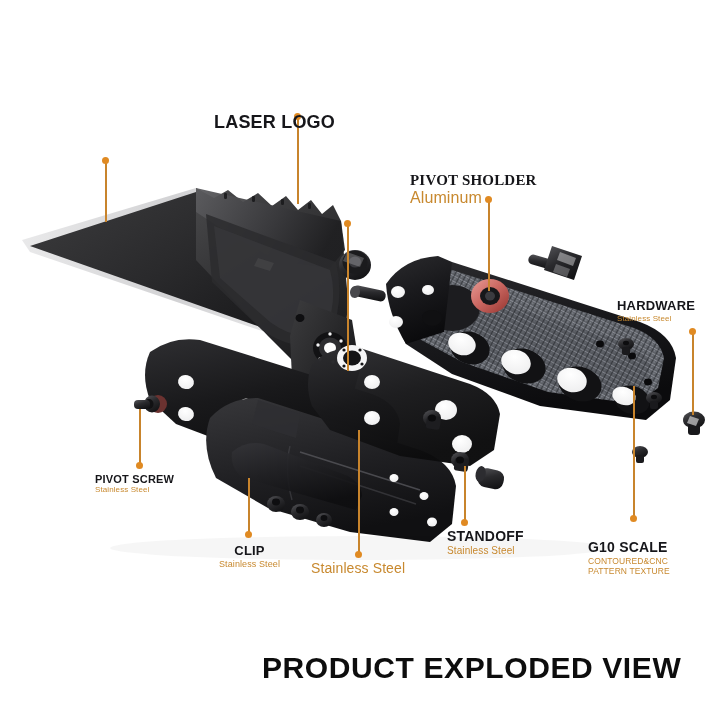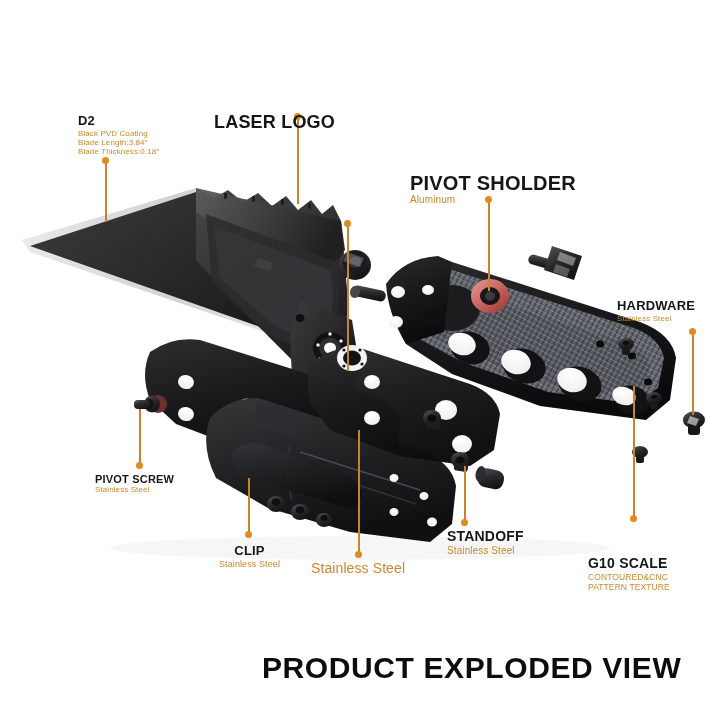--- a/index.html
+++ b/index.html
@@ -359,35 +359,29 @@
     <div class="lead" style="left:358px;top:430px;height:124px;"></div>
     <div class="dot" style="left:355px;top:551px;"></div>
 
     <div class="lead" style="left:464px;top:466px;height:56px;"></div>
     <div class="dot" style="left:461px;top:519px;"></div>
 
     <div class="lead" style="left:633px;top:386px;height:132px;"></div>
     <div class="dot" style="left:630px;top:515px;"></div>
   </div>
 
-  <div class="callout" style="left:78px;top:114px;">
-    <div class="ttl" style="font-size:13px;">D2</div>
-    <div class="sub" style="font-size:8px;">Black PVD Coating</div>
-    <div class="sub" style="font-size:8px;">Blade Length:3.84″</div>
-    <div class="sub" style="font-size:8px;">Blade Thickness:0.18″</div>
-  </div>
 
   <div class="callout" style="left:214px;top:88px;">
     <div class="ttl" style="font-size:18px;margin-top:24px;">LASER LOGO</div>
   </div>
 
 
   <div class="callout" style="left:410px;top:172px;">
-    <div class="ttl" style="font-size:20px;">PIVOT SHOLDER</div>
-    <div class="sub" style="font-size:10px;">Aluminum</div>
+    <div class="ttl" style="font-size:15px;font-family:Liberation Serif, serif;">PIVOT SHOLDER</div>
+    <div class="sub" style="font-size:16px;">Aluminum</div>
   </div>
 
   <div class="callout" style="left:617px;top:299px;">
     <div class="ttl" style="font-size:13px;">HARDWARE</div>
     <div class="sub" style="font-size:8px;">Stainless Steel</div>
   </div>
 
   <div class="callout" style="left:95px;top:473px;">
     <div class="ttl" style="font-size:11px;">PIVOT SCREW</div>
     <div class="sub" style="font-size:8px;">Stainless Steel</div>
@@ -401,20 +395,20 @@
   <div class="callout" style="left:311px;top:560px;">
     <div class="sub" style="font-size:14px;text-align:center;">Stainless Steel</div>
   </div>
 
   <div class="callout" style="left:447px;top:529px;">
     <div class="ttl" style="font-size:14px;">STANDOFF</div>
     <div class="sub" style="font-size:10px;">Stainless Steel</div>
   </div>
 
   <div class="callout" style="left:588px;top:540px;">
-    <div class="ttl" style="font-size:14px;margin-top:16px;">G10  SCALE</div>
+    <div class="ttl" style="font-size:14px;">G10  SCALE</div>
     <div class="sub" style="font-size:8.5px;">CONTOURED&amp;CNC</div>
     <div class="sub" style="font-size:8.5px;">PATTERN TEXTURE</div>
   </div>
 
   <div id="bigtitle">PRODUCT EXPLODED VIEW</div>
 
 </div>
 
 </body></html>

